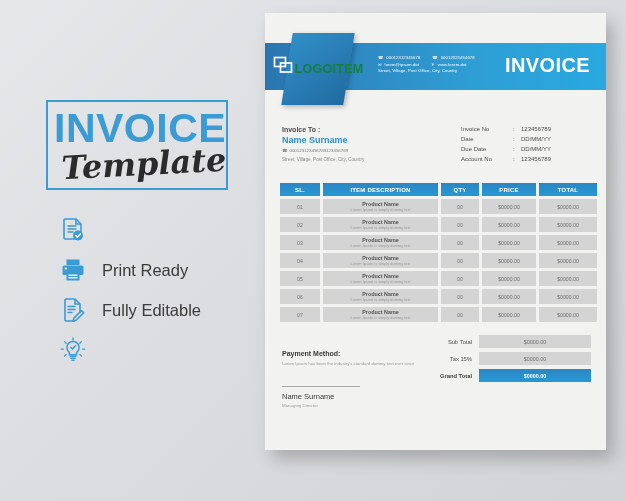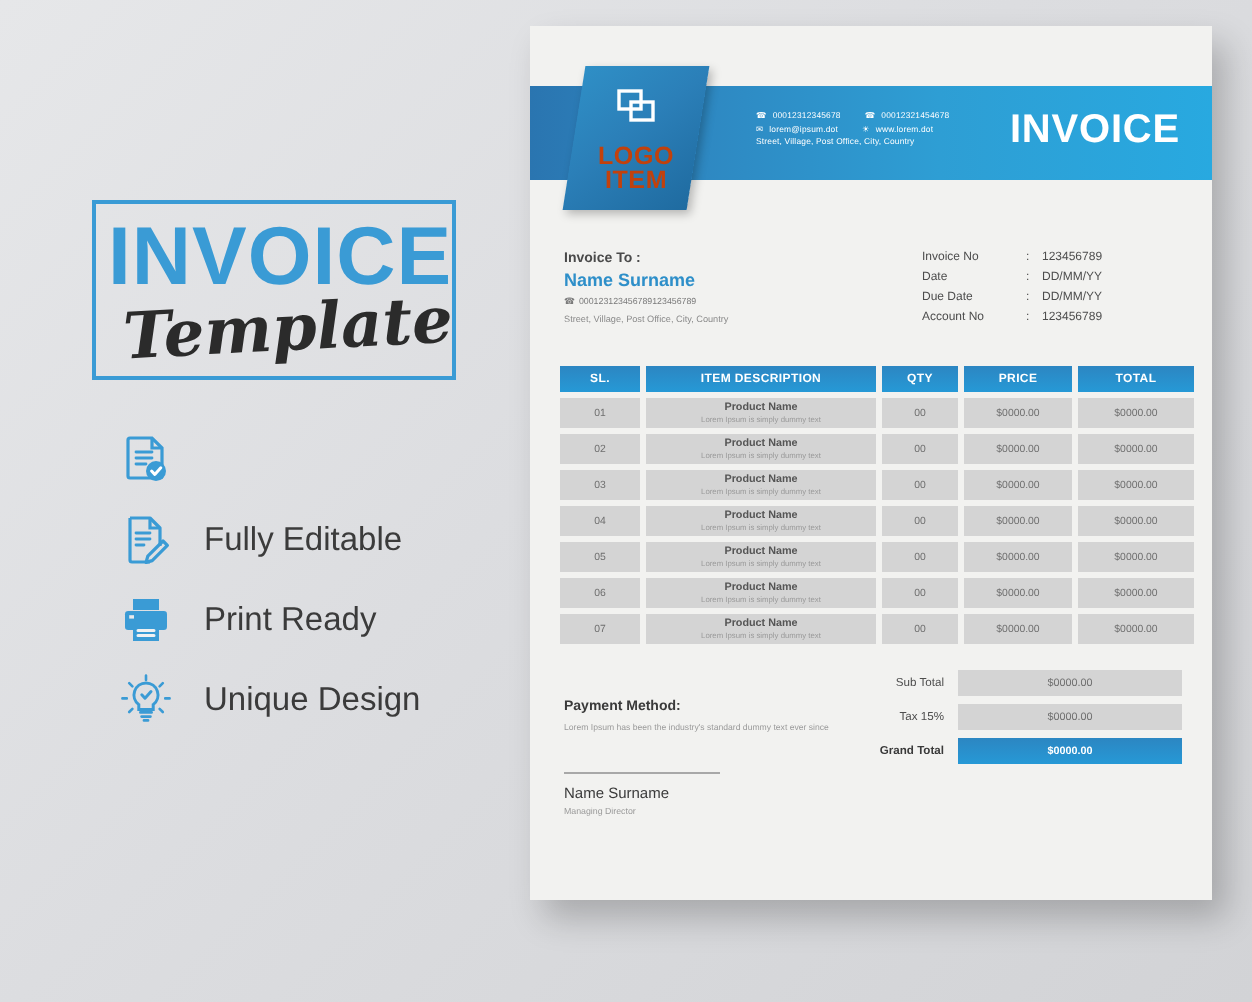--- a/index.html
+++ b/index.html
@@ -72,23 +72,23 @@
   .logo-badge {
     position: absolute; left: 22px; top: 20px;
     width: 62px; height: 72px;
     background: linear-gradient(140deg, #2f8fc6 0%, #2b7fb8 45%, #1f6ba0 100%);
     transform: skewX(-9deg);
     box-shadow: 2px 2px 5px rgba(0,0,0,0.25);
   }
   .logo-inner {
     position: absolute; left: 22px; top: 20px;
     width: 62px; height: 72px;
-    display: flex; flex-direction: column;
+    display: flex; 
     align-items: center; justify-content: center;
-    color: #c2410c;
+    color: #15803d;
   }
   .logo-mark { margin-bottom: 2px; }
   .logo-text {
     font-size: 12.5px; font-weight: bold; line-height: 12px;
     text-align: center; letter-spacing: 0.3px;
   }
 
   .banner-contact {
     position: absolute; left: 113px; top: 42px;
     color: #ffffff; font-size: 4.2px; line-height: 6.6px;
@@ -182,57 +182,56 @@
     <div class="feature-row">
       <span class="feature-icon">
         <svg width="26" height="26" viewBox="0 0 26 26">
           <path d="M5 2 h11 l5 5 v14 a1 1 0 0 1 -1 1 h-15 a1 1 0 0 1 -1 -1 v-18 a1 1 0 0 1 1 -1 z" fill="none" stroke="#3a9bd5" stroke-width="1.6"></path>
           <path d="M16 2 v5 h5" fill="none" stroke="#3a9bd5" stroke-width="1.6"></path>
           <path d="M8 9 h8 M8 12 h8 M8 15 h5" stroke="#3a9bd5" stroke-width="1.4" stroke-linecap="round"></path>
           <circle cx="18" cy="18.5" r="5" fill="#3a9bd5"></circle>
           <path d="M15.8 18.5 l1.6 1.7 l3 -3.3" fill="none" stroke="#ffffff" stroke-width="1.5" stroke-linecap="round" stroke-linejoin="round"></path>
         </svg>
       </span>
-    </div>
-
-    <div class="feature-row">
-      <span class="feature-icon">
-        <svg width="26" height="26" viewBox="0 0 26 26">
-          <path d="M5 2 h10 l5 5 v9 M5 2 v21 a1 1 0 0 0 1 1 h9" fill="none" stroke="#3a9bd5" stroke-width="1.6" stroke-linejoin="round"></path>
-          <path d="M15 2 v5 h5" fill="none" stroke="#3a9bd5" stroke-width="1.6"></path>
-          <path d="M8 9.5 h7 M8 12.5 h7 M8 15.5 h4" stroke="#3a9bd5" stroke-width="1.4" stroke-linecap="round"></path>
-          <path d="M21.5 13.5 l2.2 2.2 l-7.6 7.6 l-3.1 0.9 l0.9 -3.1 z" fill="none" stroke="#3a9bd5" stroke-width="1.6" stroke-linejoin="round"></path>
-        </svg>
-      </span>
-      <span class="feature-label">Fully Editable</span>
     </div>
 
     <div class="feature-row">
       <span class="feature-icon">
         <svg width="26" height="26" viewBox="0 0 26 26">
           <rect x="6.5" y="2.5" width="13" height="5.5" fill="#3a9bd5"></rect>
           <rect x="2.5" y="8.5" width="21" height="9.5" rx="1.6" fill="#3a9bd5"></rect>
           <rect x="6.5" y="16" width="13" height="7.5" fill="#3a9bd5"></rect>
           <path d="M9 18.2 h8 M9 20.8 h8" stroke="#f0f1f2" stroke-width="1.5" stroke-linecap="round"></path>
           <rect x="4.6" y="10.6" width="2.4" height="1.7" fill="#e9eaec"></rect>
         </svg>
       </span>
       <span class="feature-label">Print Ready</span>
     </div>
 
     <div class="feature-row">
       <span class="feature-icon">
         <svg width="26" height="26" viewBox="0 0 26 26">
+          <path d="M5 2 h10 l5 5 v9 M5 2 v21 a1 1 0 0 0 1 1 h9" fill="none" stroke="#3a9bd5" stroke-width="1.6" stroke-linejoin="round"></path>
+          <path d="M15 2 v5 h5" fill="none" stroke="#3a9bd5" stroke-width="1.6"></path>
+          <path d="M8 9.5 h7 M8 12.5 h7 M8 15.5 h4" stroke="#3a9bd5" stroke-width="1.4" stroke-linecap="round"></path>
+          <path d="M21.5 13.5 l2.2 2.2 l-7.6 7.6 l-3.1 0.9 l0.9 -3.1 z" fill="none" stroke="#3a9bd5" stroke-width="1.6" stroke-linejoin="round"></path>
+        </svg>
+      </span>
+      <span class="feature-label">Fully Editable</span>
+    </div>
+
+    <div class="feature-row">
+      <span class="feature-icon">
+        <svg width="26" height="26" viewBox="0 0 26 26">
           <path d="M13 4.5 a6 6 0 0 0 -3.6 10.8 v2.4 h7.2 v-2.4 A6 6 0 0 0 13 4.5 z" fill="none" stroke="#3a9bd5" stroke-width="1.5"></path>
           <path d="M10.2 19.2 h5.6 M10.8 21.3 h4.4 M12 23.2 h2" stroke="#3a9bd5" stroke-width="1.4" stroke-linecap="round"></path>
           <path d="M10.9 10.4 l1.6 1.7 l3 -3.3" fill="none" stroke="#3a9bd5" stroke-width="1.5" stroke-linecap="round" stroke-linejoin="round"></path>
           <path d="M13 0.8 v2.2 M4.6 4.6 l1.6 1.6 M21.4 4.6 l-1.6 1.6 M1.2 12.2 h2.2 M22.6 12.2 h2.2 M4.6 19 l1.6 -1.6 M21.4 19 l-1.6 -1.6" stroke="#3a9bd5" stroke-width="1.3" stroke-linecap="round"></path>
         </svg>
       </span>
-      <span class="feature-label">Unique Design</span>
     </div>
 
   </div>
 </div>
 
 <div class="page">
   <div class="page-white"></div>
 
   <div class="banner-notch"></div>
   <div class="banner"></div>

